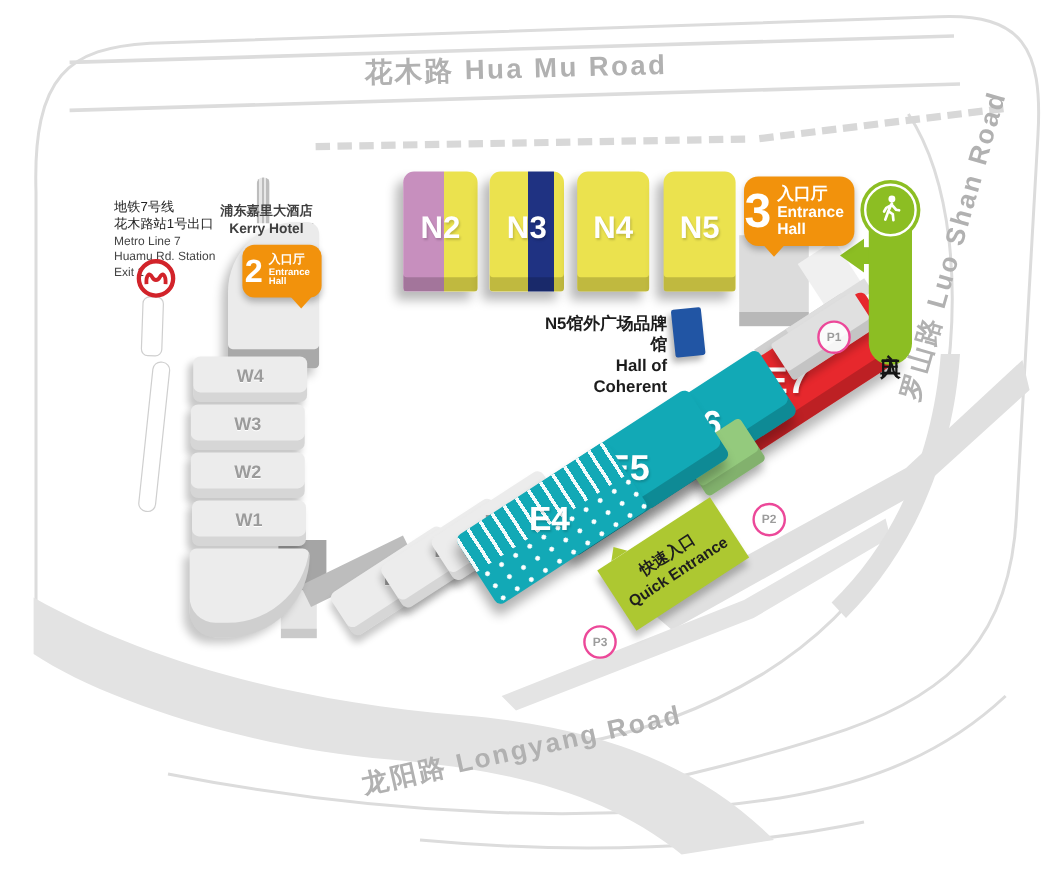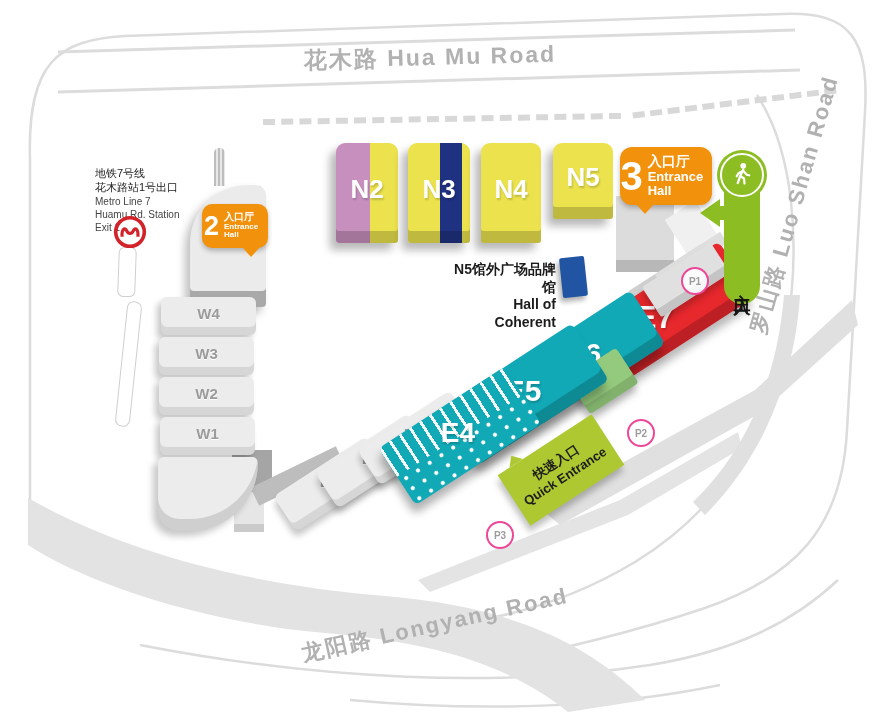--- a/index.html
+++ b/index.html
@@ -27,21 +27,21 @@
   .rot .lbl{transform:rotate(33deg);}
   .w{font-size:15px;}
   .e-small{font-size:17px;}
   .teal{background:#12a9b6;}
   #n1{left:266px;top:143px;width:64px;height:100px;background:#c78fbe;}
   #n2{left:336px;top:143px;width:62px;height:100px;
       background:linear-gradient(90deg,#c78fbe 0 55%,#ebe24e 55%);}
   #n3{left:408px;top:143px;width:62px;height:100px;
       background:linear-gradient(90deg,#ebe24e 0 52%,#1f3282 52% 87%,#ebe24e 87%);}
   #n4{left:481px;top:143px;width:60px;height:100px;background:#ebe24e;}
-  #n5{left:553px;top:143px;width:60px;height:76px;background:#ebe24e;}
+  #n5{left:553px;top:143px;width:60px;height:100px;background:#ebe24e;}
   #w5{left:161px;top:257px;width:95px;height:38px;}
   #w4{left:161px;top:297px;width:95px;height:38px;}
   #w3{left:159px;top:337px;width:95px;height:38px;}
   #w2{left:159px;top:377px;width:95px;height:38px;}
   #w1{left:160px;top:417px;width:95px;height:38px;}
   #e1{left:276px;top:463px;width:110px;height:42px;}
   #e2{left:318px;top:440px;width:110px;height:42px;}
   #e3{left:360px;top:417px;width:110px;height:42px;}
   #e4{left:385px;top:402px;width:150px;height:68px;font-size:28px;
       box-shadow:-6px 7px 9px rgba(0,0,0,.3);}
@@ -189,20 +189,24 @@
   <div class="struct" id="ent3-b"></div>
   <div class="struct" id="ent3-ramp"></div>
   <div class="struct" id="ent3-walk"></div>
   <div class="dash" id="dash1"></div>
   <div class="dash" id="dash2"></div>
   <div class="sliver" id="sliver1"></div>
   <div class="sliver" id="sliver2"></div>
 
   <div id="hotel-building"></div>
   <div id="hotel-tower"></div>
+  <div id="hotel-label">
+    <div class="cn">浦东嘉里大酒店</div>
+    <div class="en">Kerry Hotel</div>
+  </div>
 
   <div class="hall n" id="n2">
       <span class="lbl">N2</span>
     </div>
   <div class="hall n" id="n3">
       <span class="lbl">N3</span>
     </div>
   <div class="hall n" id="n4">
       <span class="lbl">N4</span>
     </div>

